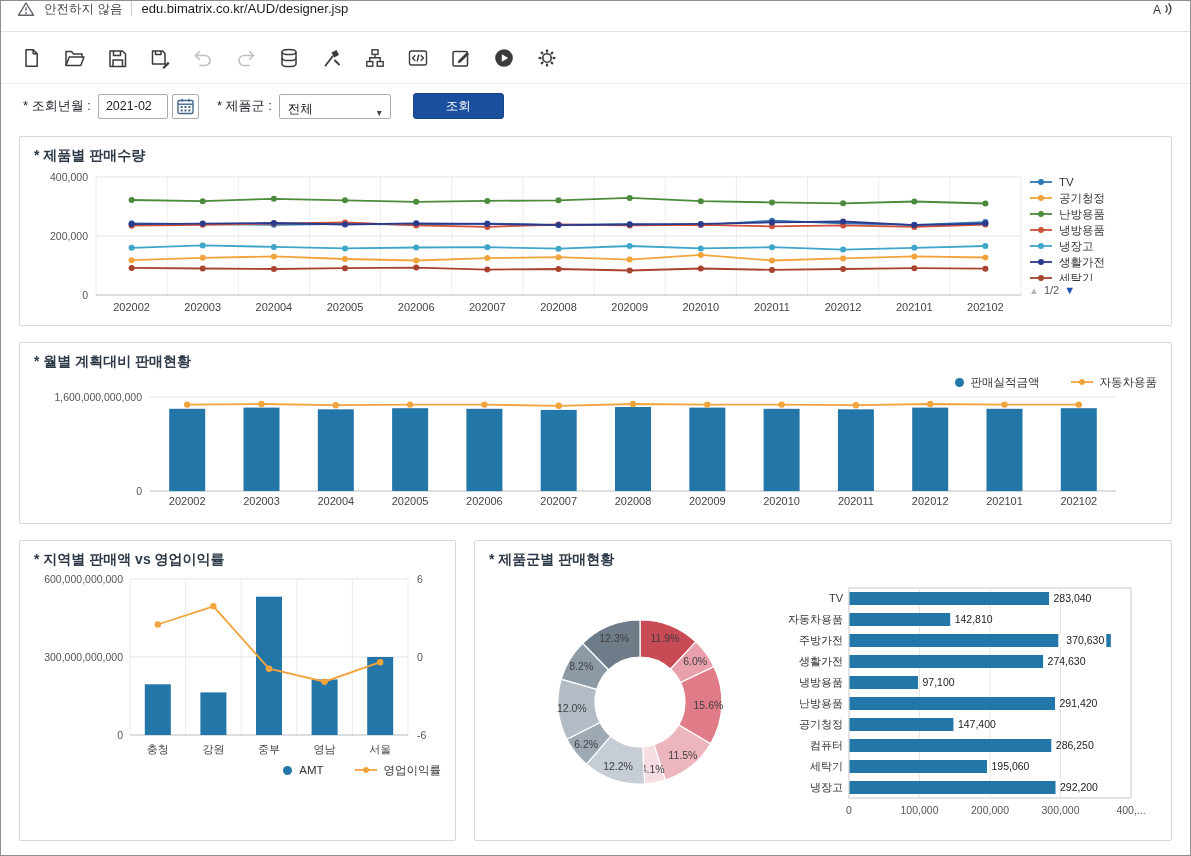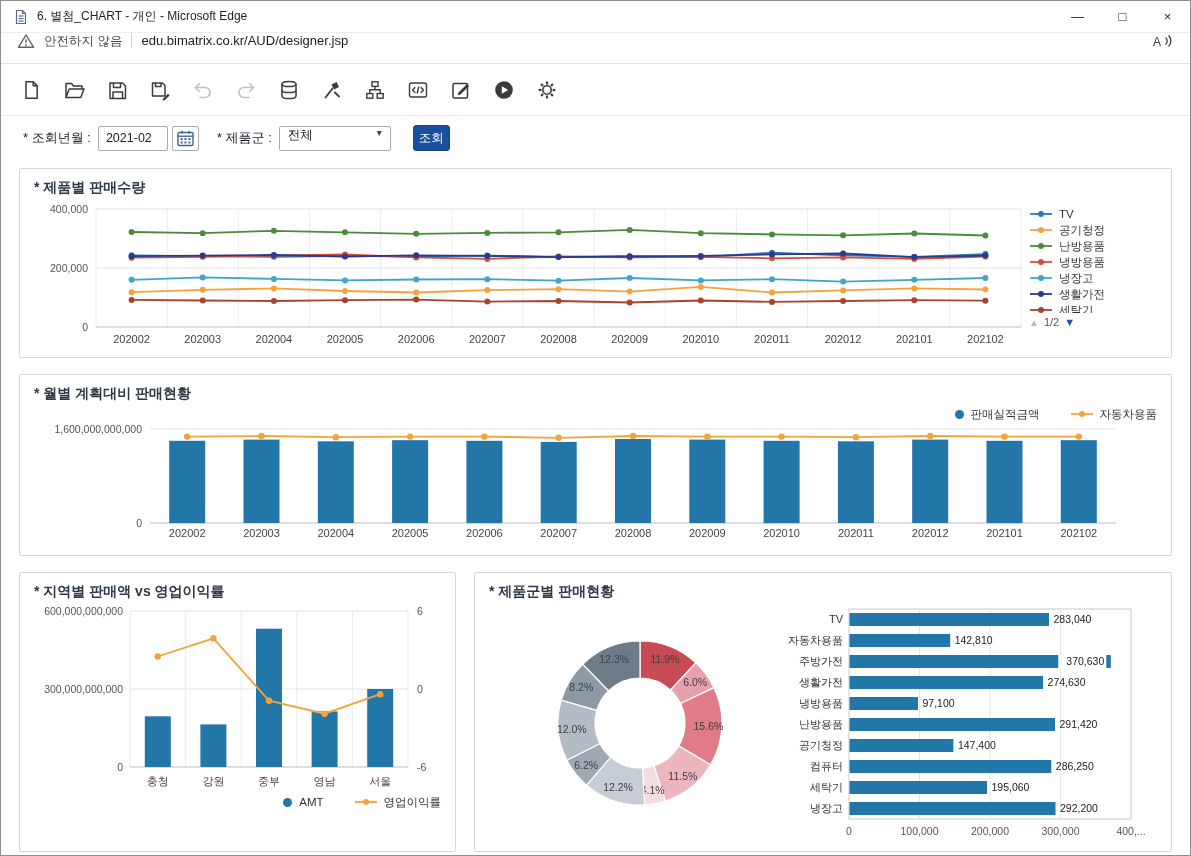--- a/index.html
+++ b/index.html
@@ -19,23 +19,23 @@
   .read-aloud{margin-left:auto;display:flex}
   
   .toolbar{height:52px;display:flex;align-items:center;gap:17px;padding:0 17px;border-bottom:1px solid #ededed;flex:0 0 auto}
   .tbtn{width:26px;height:26px;border:none;background:transparent;display:flex;align-items:center;justify-content:center;padding:0}
   
   .filterbar{height:44px;display:flex;align-items:center;padding:0 22px;flex:0 0 auto}
   .flabel{font-size:13px;color:#20242c;margin-right:7px}
   .date-input{width:70px;height:25px;border:1px solid #ababab;border-radius:2px;padding:0 7px;font-size:12.5px;color:#222;font-family:inherit}
   .cal-btn{width:27px;height:25px;border:1px solid #ababab;border-radius:2px;background:#fff;margin-left:4px;display:flex;align-items:center;justify-content:center;padding:0}
   .gap18{width:18px}
-  .sel{width:112px;height:25px;border:1px solid #ababab;border-radius:2px;display:flex;align-items:flex-start;justify-content:space-between;padding:0 8px;font-size:12.5px;color:#222;background:#fff}
+  .sel{width:112px;height:25px;border:1px solid #ababab;border-radius:2px;display:flex;align-items:flex-end;justify-content:space-between;padding:0 8px;font-size:12.5px;color:#222;background:#fff}
   .chev{font-size:10px;color:#444}
-  .search-btn{height:26px;padding:0 5px;margin-left:22px;background:#1a4f9e;border:1px solid #174689;border-radius:3px;color:#fff;font-size:12.5px;font-family:Liberation Serif, serif}
+  .search-btn{height:26px;padding:0 32px;margin-left:22px;background:#1a4f9e;border:1px solid #174689;border-radius:3px;color:#fff;font-size:12.5px;font-family:Liberation Serif, serif}
   
   .content{flex:1;padding:8px 18px 14px;display:flex;flex-direction:column;gap:16px;overflow:hidden;background:#fff}
   .panel{border:1px solid #d8d8d8;border-radius:2px;background:#fff;padding:8px 14px}
   .ptitle{font-size:14px;font-weight:700;color:#2e3947;margin:2px 0 2px}
   .p1-body{display:flex;align-items:flex-start}
   .legend-col{width:124px;padding-top:8px}
   .lg-list{display:flex;flex-direction:column;gap:2px}
   .lg-list.clip{max-height:106px;overflow:hidden}
   .lg-item{display:flex;align-items:center;gap:6px;font-size:11.5px;color:#333;line-height:14px;white-space:nowrap}
   .lg-page{display:flex;align-items:center;gap:5px;font-size:11px;color:#555;margin-top:3px}
@@ -54,37 +54,20 @@
   .xlab{font-size:11px;fill:#444}
   .cat{font-size:11px;fill:#333}
   .val{font-size:10.5px;fill:#222}
   .dlab{font-size:10.5px;fill:#3f3f3f}
 </style>
 </head>
 <body>
 
 <div class="window">
 
-  <header class="titlebar">
-    <span class="favicon">
-      <svg width="16" height="16" viewBox="0 0 16 16" fill="none" stroke="#5b6c84" stroke-width="1.2">
-        <path d="M3.5 1.5 h6 l3 3 v10 h-9 z"></path>
-          <path d="M9.5 1.5 v3 h3"></path>
-        <line x1="5.5" y1="7" x2="10.5" y2="7"></line>
-          <line x1="5.5" y1="9.5" x2="10.5" y2="9.5"></line>
-          <line x1="5.5" y1="12" x2="10.5" y2="12"></line>
-      </svg>
-    </span>
-    <span class="win-title">6. 별첨_CHART - 개인 - Microsoft Edge</span>
-    <div class="win-controls">
-      <button class="wbtn">—</button>
-      <button class="wbtn">□</button>
-      <button class="wbtn">×</button>
-    </div>
-  </header>
 
   <div class="addressbar">
     <span style="display:flex">
       <svg width="18" height="16" viewBox="0 0 18 16" fill="none" stroke="#5f6368" stroke-width="1.4">
         <path d="M9 2 L16.5 14.2 H1.5 Z" stroke-linejoin="round"></path>
         <line x1="9" y1="6.3" x2="9" y2="9.8"></line>
         <circle cx="9" cy="12" r="0.9" fill="#5f6368" stroke="none"></circle>
       </svg>
     </span>
     <span class="sec-text">안전하지 않음</span>

